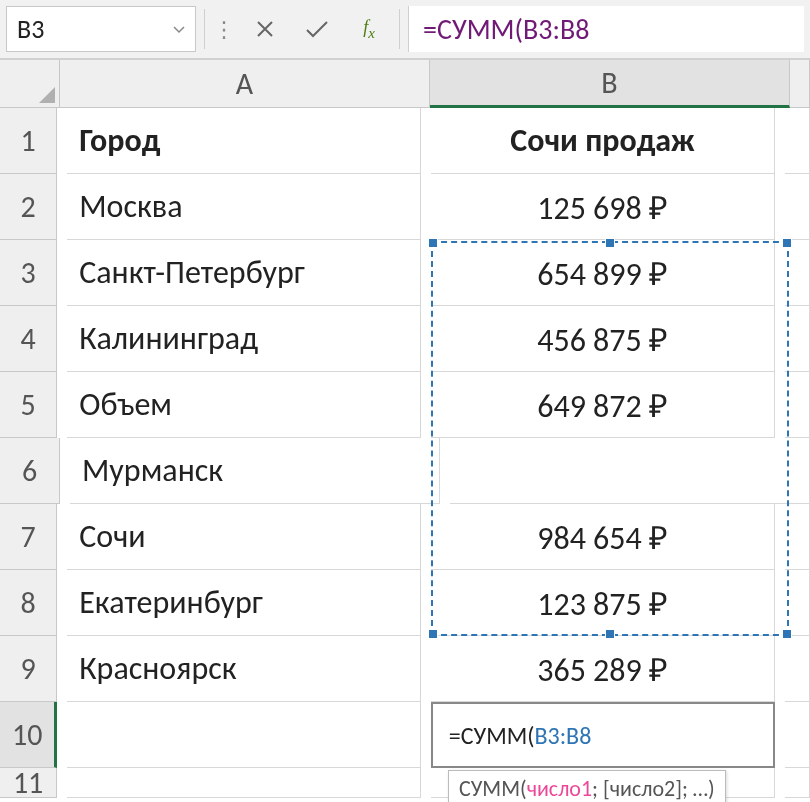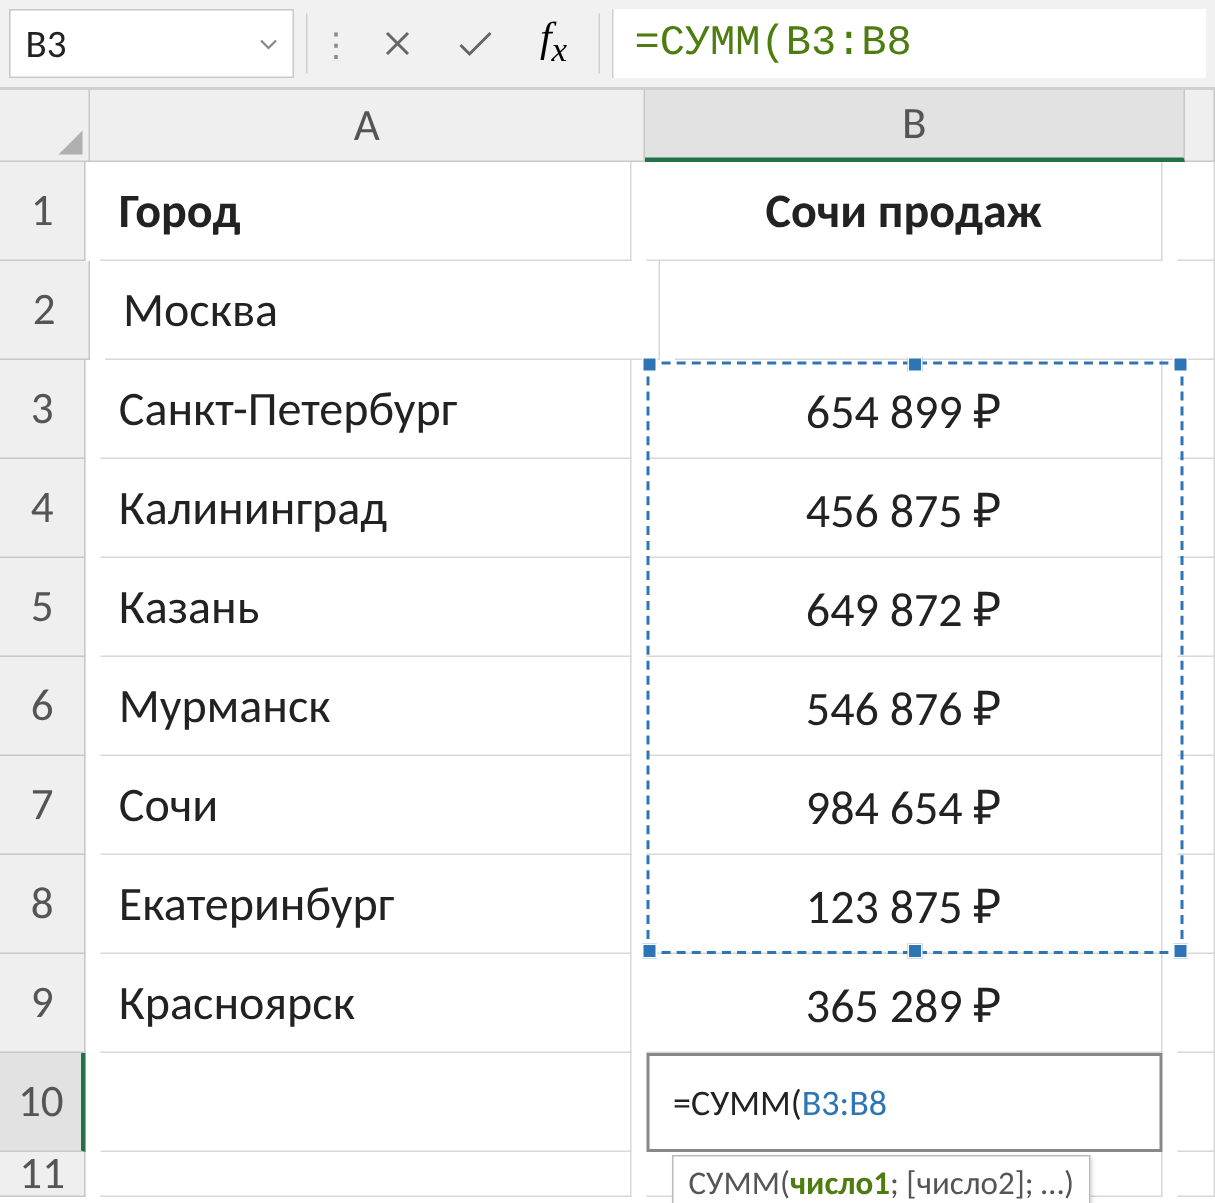--- a/index.html
+++ b/index.html
@@ -46,32 +46,31 @@
   .vdots { color: #888; font-size: 22px; letter-spacing: 0; }
   .fbar-btn {
     width: 44px;
     height: 44px;
     display: flex;
     align-items: center;
     justify-content: center;
     color: #555;
     font-size: 26px;
   }
-  .fx { font-style: italic; font-family: "Times New Roman", serif; font-size: 28px; color:#000000;}
+  .fx { font-style: italic; font-family: "Times New Roman", serif; font-size: 18px; color:#4d7c0f;}
   .formula-input {
     flex: 1;
     height: 46px;
     background: #fff;
     border-left: 1px solid #d0d0d0;
     display: flex;
     align-items: center;
     padding: 0 14px;
     font-size: 28px;
-    color: #4d7c0f;
-    font-family: Liberation Mono, monospace;
+    color: #701a75;
   }
 
   
   .sheet {
     position: relative;
   }
   .colheads {
     display: flex;
     height: 48px;
     background: #efefef;
@@ -159,21 +158,21 @@
   
   .tooltip {
     position:absolute;
     background:#fff;
     border:1px solid #bbb;
     font-size:22px;
     padding:4px 10px;
     color:#555;
     box-shadow:1px 1px 3px rgba(0,0,0,0.15);
   }
-  .tooltip b { font-weight:bold; color:#4d7c0f; }
+  .tooltip b { font-weight:normal; color:#ec4899; }
 </style>
 </head>
 <body>
 
 <div class="fbar">
   <div class="namebox">
     <span>B3</span>
     <span class="dd">
       <svg width="12" height="8" viewBox="0 0 12 8">
           <path d="M1 1 L6 6 L11 1" stroke="#888" stroke-width="1.5" fill="none"></path>
@@ -217,44 +216,44 @@
   <div class="rows" id="rows">
       <div class="row">
         <div class="rowhead">1</div>
         <div class="cell cA hdr">Город</div>
         <div class="cell cB hdr">Сочи продаж</div>
         <div class="cell cC"></div>
       </div>
       <div class="row">
         <div class="rowhead">2</div>
         <div class="cell cA">Москва</div>
+        <div class="cell cB">125 698 ₽</div>
         <div class="cell cC"></div>
       </div>
       <div class="row">
         <div class="rowhead">3</div>
         <div class="cell cA">Санкт-Петербург</div>
         <div class="cell cB">654 899 ₽</div>
         <div class="cell cC"></div>
       </div>
       <div class="row">
         <div class="rowhead">4</div>
         <div class="cell cA">Калининград</div>
         <div class="cell cB">456 875 ₽</div>
         <div class="cell cC"></div>
       </div>
       <div class="row">
         <div class="rowhead">5</div>
-        <div class="cell cA">Казань</div>
+        <div class="cell cA">Объем</div>
         <div class="cell cB">649 872 ₽</div>
         <div class="cell cC"></div>
       </div>
       <div class="row">
         <div class="rowhead">6</div>
         <div class="cell cA">Мурманск</div>
-        <div class="cell cB">546 876 ₽</div>
         <div class="cell cC"></div>
       </div>
       <div class="row">
         <div class="rowhead">7</div>
         <div class="cell cA">Сочи</div>
         <div class="cell cB">984 654 ₽</div>
         <div class="cell cC"></div>
       </div>
       <div class="row">
         <div class="rowhead">8</div>

